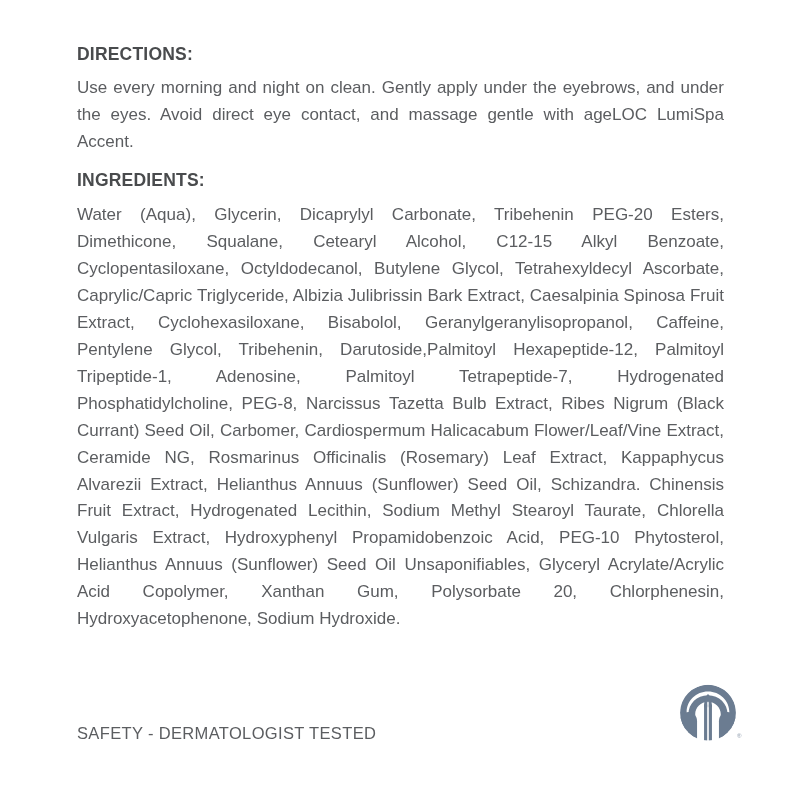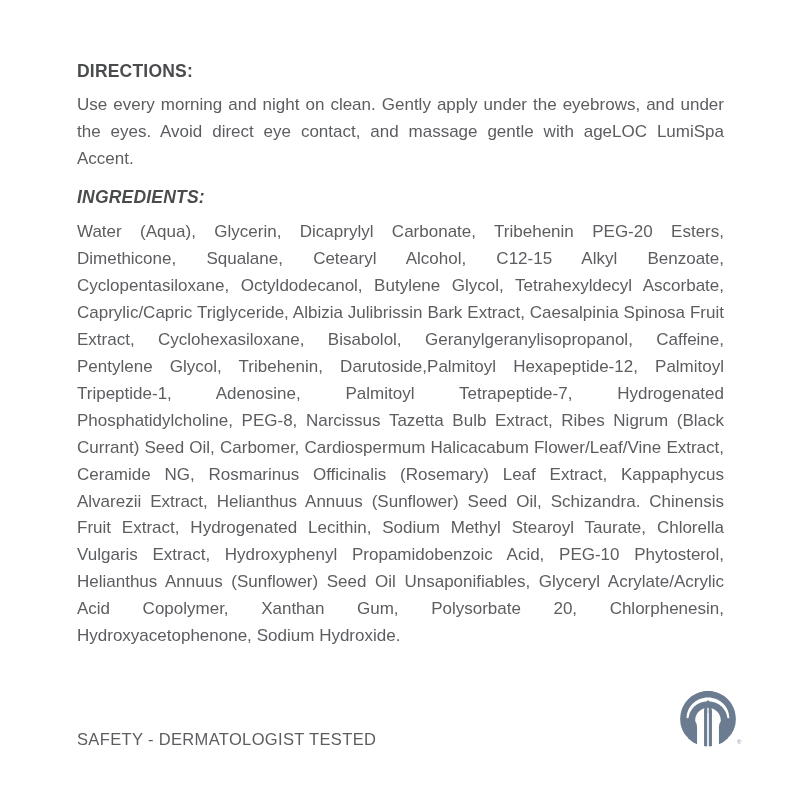--- a/index.html
+++ b/index.html
@@ -14,40 +14,39 @@
     font-family: "Liberation Sans", sans-serif;
     -webkit-font-smoothing: antialiased;
     overflow: hidden;
   }
 
   .label-panel {
     position: relative;
     width: 800px;
     height: 800px;
     box-sizing: border-box;
-    padding: 61px 76px 0 77px;
+    padding: 44px 76px 0 77px;
   }
 
   .section-heading {
     font-size: 17.5px;
     font-weight: bold;
     color: #494b4d;
     letter-spacing: 0.2px;
     line-height: 1.25;
     margin: 0 0 9px 0;
   }
 
   .directions-heading {
     margin-top: 0;
   }
 
   .ingredients-heading {
     margin-top: 14px;
     margin-bottom: 11px;
-    font-style: italic;
   }
 
   .body-copy {
     font-size: 17px;
     color: #5b5d60;
     line-height: 26.9px;
     text-align: justify;
     text-justify: inter-word;
     margin: 0;
     word-spacing: 0.1px;
@@ -64,21 +63,21 @@
     display: inline-block;
     width: 100%;
   }
   .directions-copy::after { display: none; }
   .ingredients-copy::after { display: none; }
 
   .footer-row {
     position: absolute;
     left: 77px;
     right: 58px;
-    bottom: 46px;
+    bottom: 52px;
     display: flex;
     align-items: flex-end;
     justify-content: space-between;
     text-align: center;
   }
 
   .safety-text {
     font-size: 16.5px;
     color: #5b5d60;
     letter-spacing: 0.35px;

